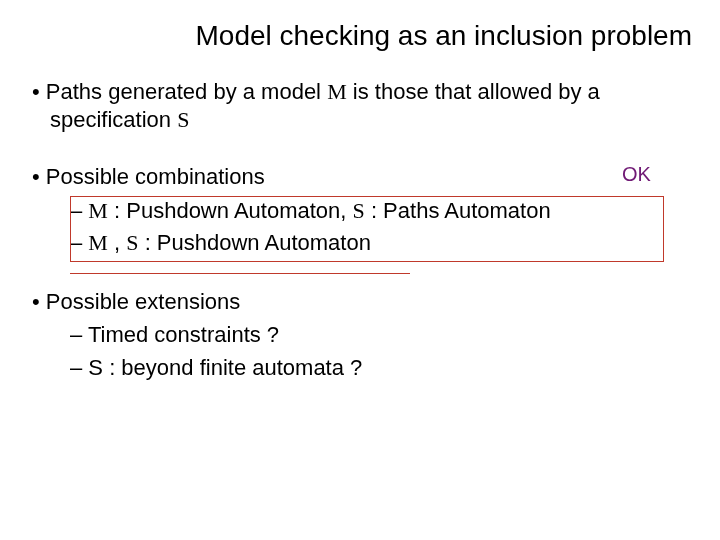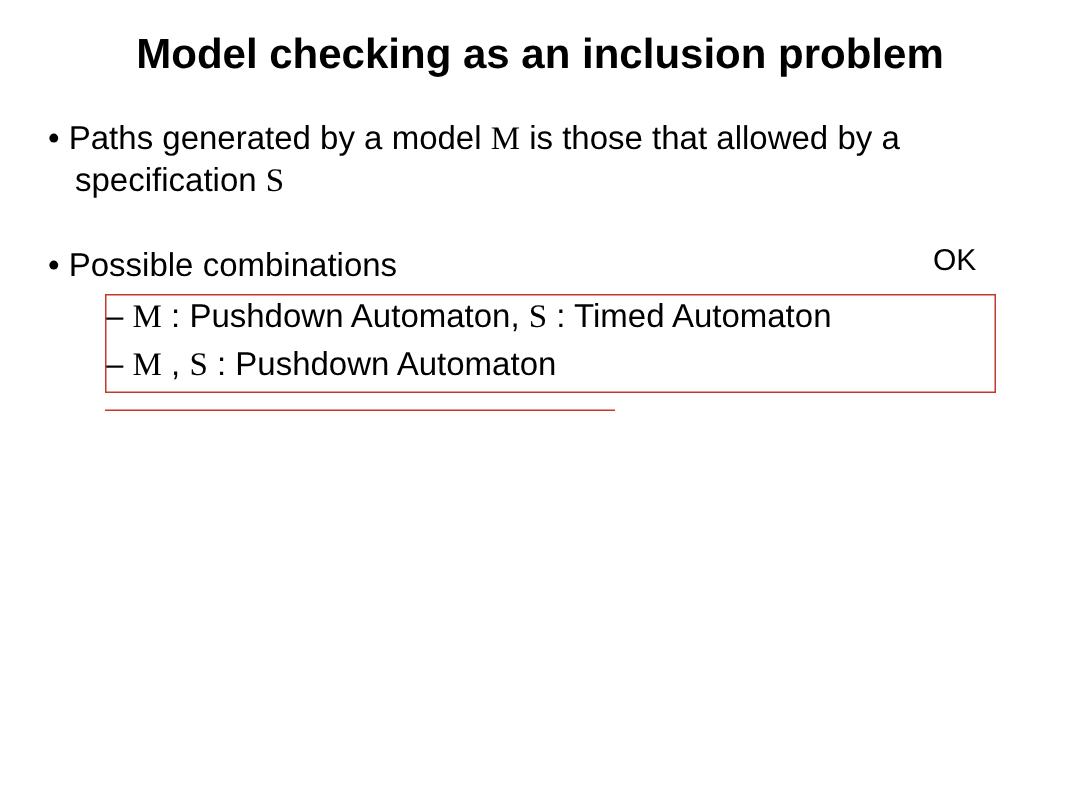--- a/index.html
+++ b/index.html
@@ -14,23 +14,23 @@
   }
   .slide {
     box-sizing: border-box;
     width: 720px;
     height: 540px;
     padding: 12px 28px 0 28px;
     position: relative;
   }
   .title {
     font-size: 28px;
-    text-align: center;
+    text-align: right;
     margin: 8px 0 26px 0;
-    font-weight: bold;
+    font-weight: normal;
   }
   .bullet-l1 {
     font-size: 22px;
     margin: 0 0 6px 0;
     padding-left: 22px;
     text-indent: -18px;
     line-height: 1.25;
   }
   .bullet-l1::before {
     content: "•  ";
@@ -56,21 +56,21 @@
   .block {
     margin-bottom: 30px;
   }
   .ok-box {
     position: absolute;
     border: 1.5px solid #c0392b;
     pointer-events: none;
   }
   .ok-label {
     position: absolute;
-    color: #000000;
+    color: #701a75;
     font-size: 20px;
     background: #fff;
     padding: 0 4px;
     pointer-events: none;
   }
   .strike-line {
     position: absolute;
     height: 0;
     border-top: 1.5px solid #c0392b;
     pointer-events: none;
@@ -87,26 +87,37 @@
     <p class="bullet-l1">
       <span>Paths generated by a model </span><span class="sc">M</span><span> is those that allowed by a specification </span><span class="sc">S</span>
     </p>
   </div>
 
   <div class="block" style="position:relative;">
     <p class="bullet-l1">
       <span>Possible combinations</span>
     </p>
     <p class="bullet-l2 dash">
-      <span class="sc">M</span><span> : Pushdown Automaton, </span><span class="sc">S</span><span> : Timed Automaton</span>
+      <span class="sc">M</span><span> : Pushdown Automaton, </span><span class="sc">S</span><span> : Paths Automaton</span>
     </p>
     <p class="bullet-l2 dash">
       <span class="sc">M</span><span> , </span><span class="sc">S</span><span> : Pushdown Automaton</span>
     </p>
 
     <div class="ok-box" style="left:42px; top:33px; width:592px; height:64px;"></div>
     <div class="ok-label" style="left:590px; top:0px;">OK</div>
 
     <div class="strike-line" style="left:42px; top:110px; width:340px;"></div>
   </div>
 
+  <div class="block">
+    <p class="bullet-l1">
+      <span>Possible extensions</span>
+    </p>
+    <p class="bullet-l2 dash">
+      <span>Timed constraints ?</span>
+    </p>
+    <p class="bullet-l2 dash">
+      <span>S : beyond finite automata ?</span>
+    </p>
+  </div>
 
 </div>
 
 </body></html>

